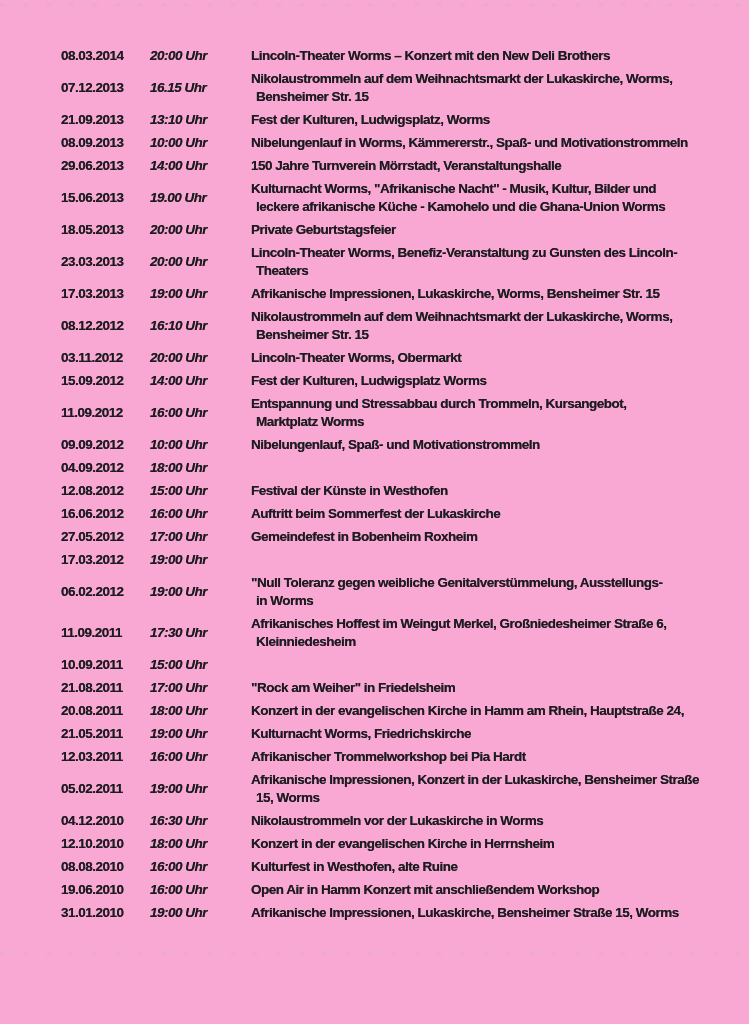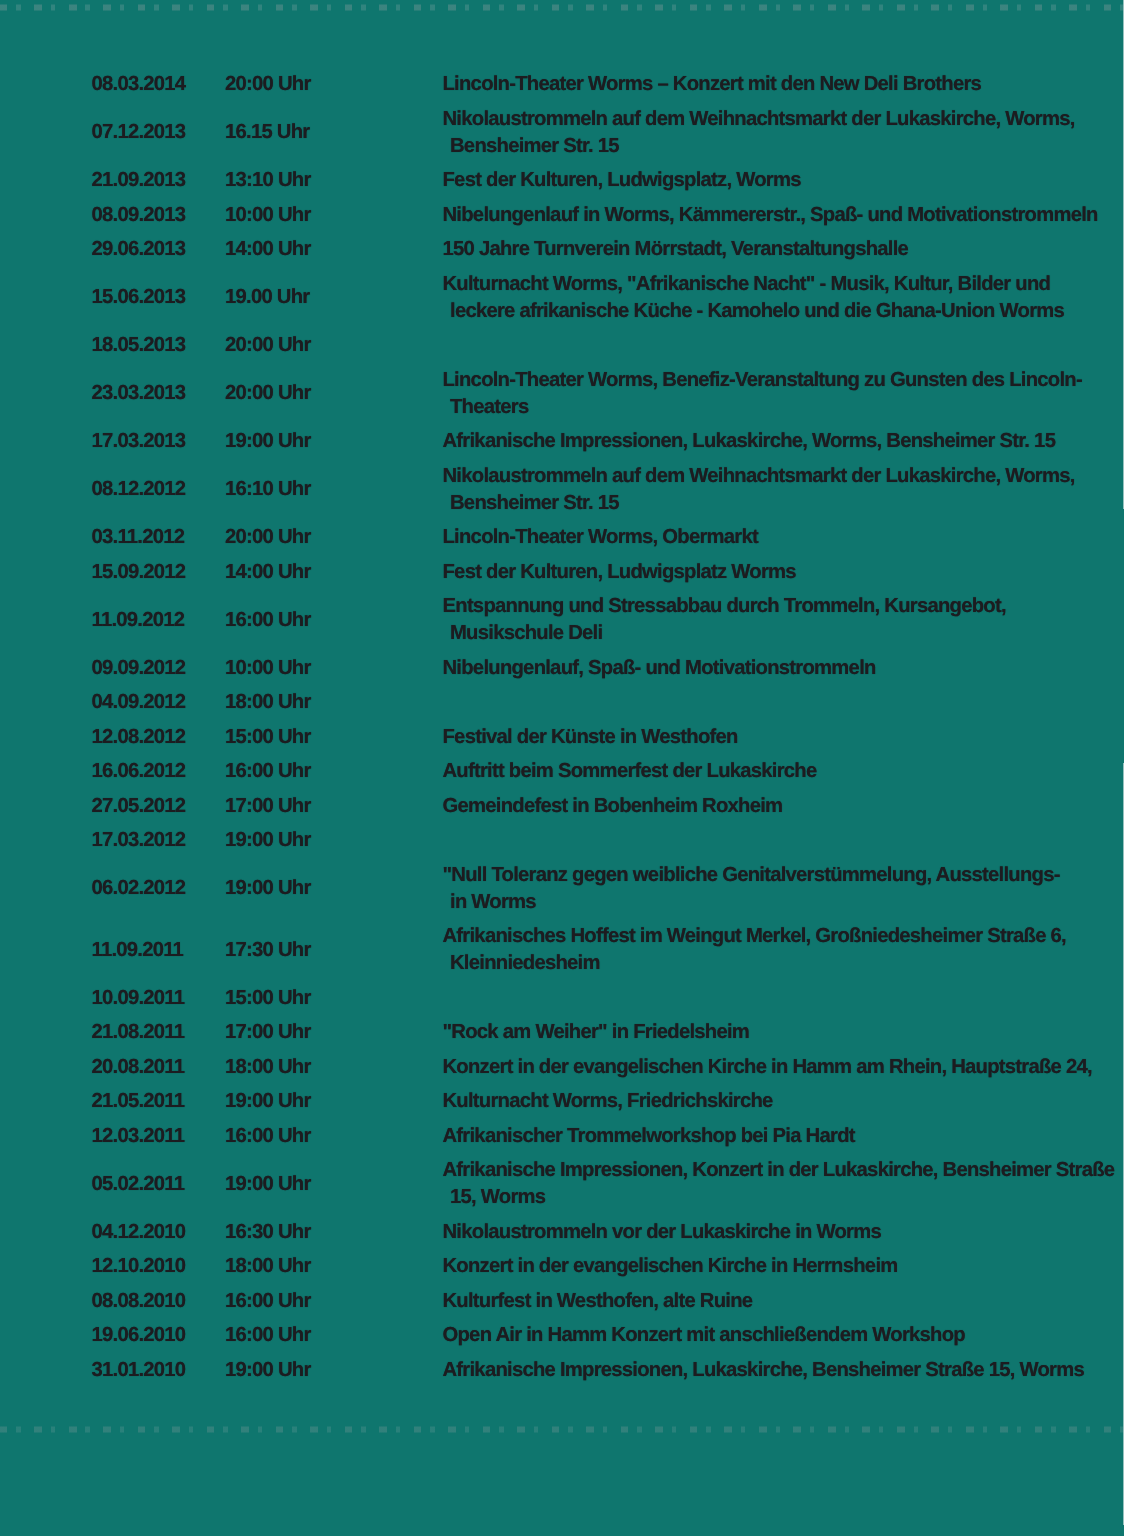--- a/index.html
+++ b/index.html
@@ -4,21 +4,21 @@
 <style>
   html, body {
     margin: 0;
     padding: 0;
     background: #ffffff;
   }
   .page {
     position: relative;
     width: 749px;
     height: 1024px;
-    background: #0f766e;
+    background: #f9a8d4;
     overflow: hidden;
     font-family: "Liberation Sans", "DejaVu Sans", sans-serif;
     font-stretch: condensed;
     font-weight: bold;
     color: #1c1c20;
   }
   .scan-noise {
     position: absolute;
     left: 0;
     right: 0;
@@ -41,22 +41,22 @@
   .event-row {
     display: flex;
     align-items: center;
     margin-bottom: 5px;
     font-size: 13.5px;
     letter-spacing: -0.5px;
     line-height: 18px;
     text-shadow: 0 0 0.5px rgba(25,25,30,0.75);
   }
   .col.date  { width: 89px;  flex: none; }
-  .col.time  { width: 101px; flex: none; }
-  .col.desc  { flex: 1; min-width: 0; margin-left: 44px; }
+  .col.time  { width: 101px; flex: none; font-style: italic; }
+  .col.desc  { flex: 1; min-width: 0; }
   .col.desc .line { white-space: nowrap; }
   .col.desc .line.cont { padding-left: 5px; }
 </style>
 </head>
 <body>
 
 <div class="page">
   <div class="scan-noise top"></div>
   <main class="event-list">
   <div class="event-row">
@@ -105,20 +105,23 @@
     <div class="col time">19.00 Uhr</div>
     <div class="col desc">
           <div class="line">Kulturnacht Worms, "Afrikanische Nacht" - Musik, Kultur, Bilder und</div>
           <div class="line cont">leckere afrikanische Küche - Kamohelo und die Ghana-Union Worms</div>
         </div>
   </div>
 
   <div class="event-row">
     <div class="col date">18.05.2013</div>
     <div class="col time">20:00 Uhr</div>
+    <div class="col desc">
+          <div class="line">Private Geburtstagsfeier</div>
+        </div>
   </div>
 
   <div class="event-row">
     <div class="col date">23.03.2013</div>
     <div class="col time">20:00 Uhr</div>
     <div class="col desc">
           <div class="line">Lincoln-Theater Worms, Benefiz-Veranstaltung zu Gunsten des Lincoln-</div>
           <div class="line cont">Theaters</div>
         </div>
   </div>
@@ -154,21 +157,21 @@
     <div class="col desc">
           <div class="line">Fest der Kulturen, Ludwigsplatz Worms</div>
         </div>
   </div>
 
   <div class="event-row">
     <div class="col date">11.09.2012</div>
     <div class="col time">16:00 Uhr</div>
     <div class="col desc">
           <div class="line">Entspannung und Stressabbau durch Trommeln, Kursangebot,</div>
-          <div class="line cont">Musikschule Deli</div>
+          <div class="line cont">Marktplatz Worms</div>
         </div>
   </div>
 
   <div class="event-row">
     <div class="col date">09.09.2012</div>
     <div class="col time">10:00 Uhr</div>
     <div class="col desc">
           <div class="line">Nibelungenlauf, Spaß- und Motivationstrommeln</div>
         </div>
   </div>

